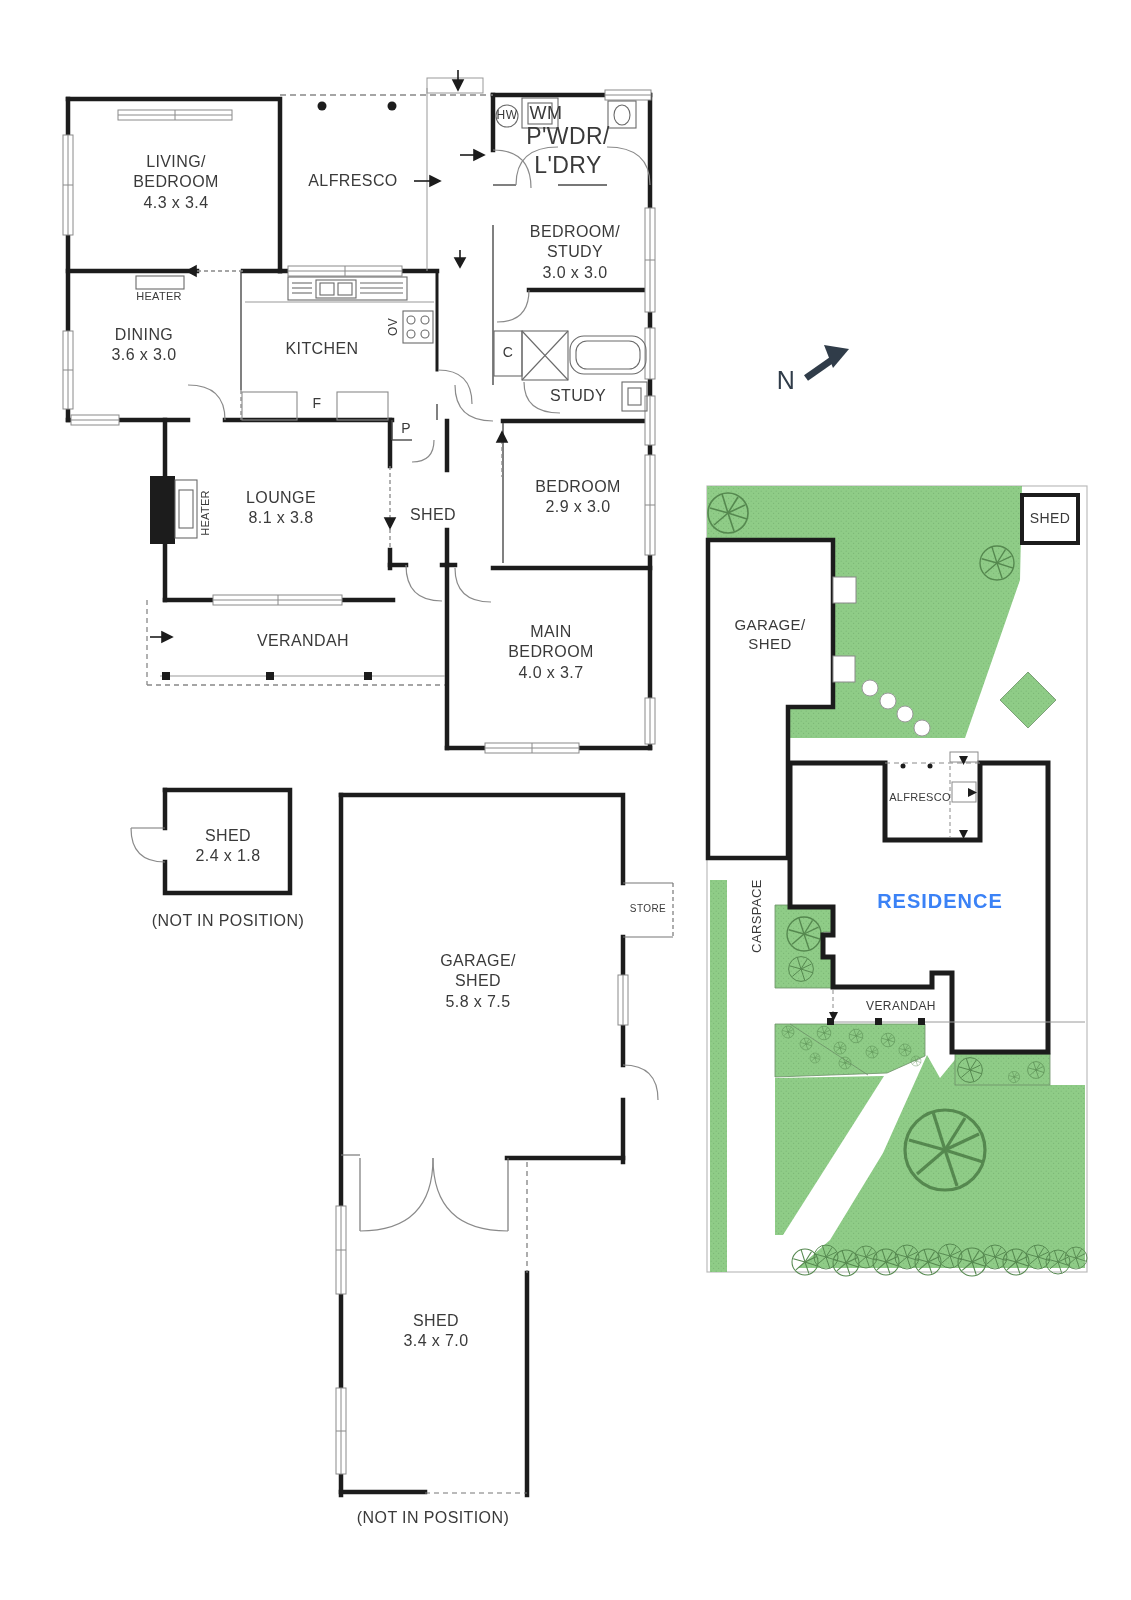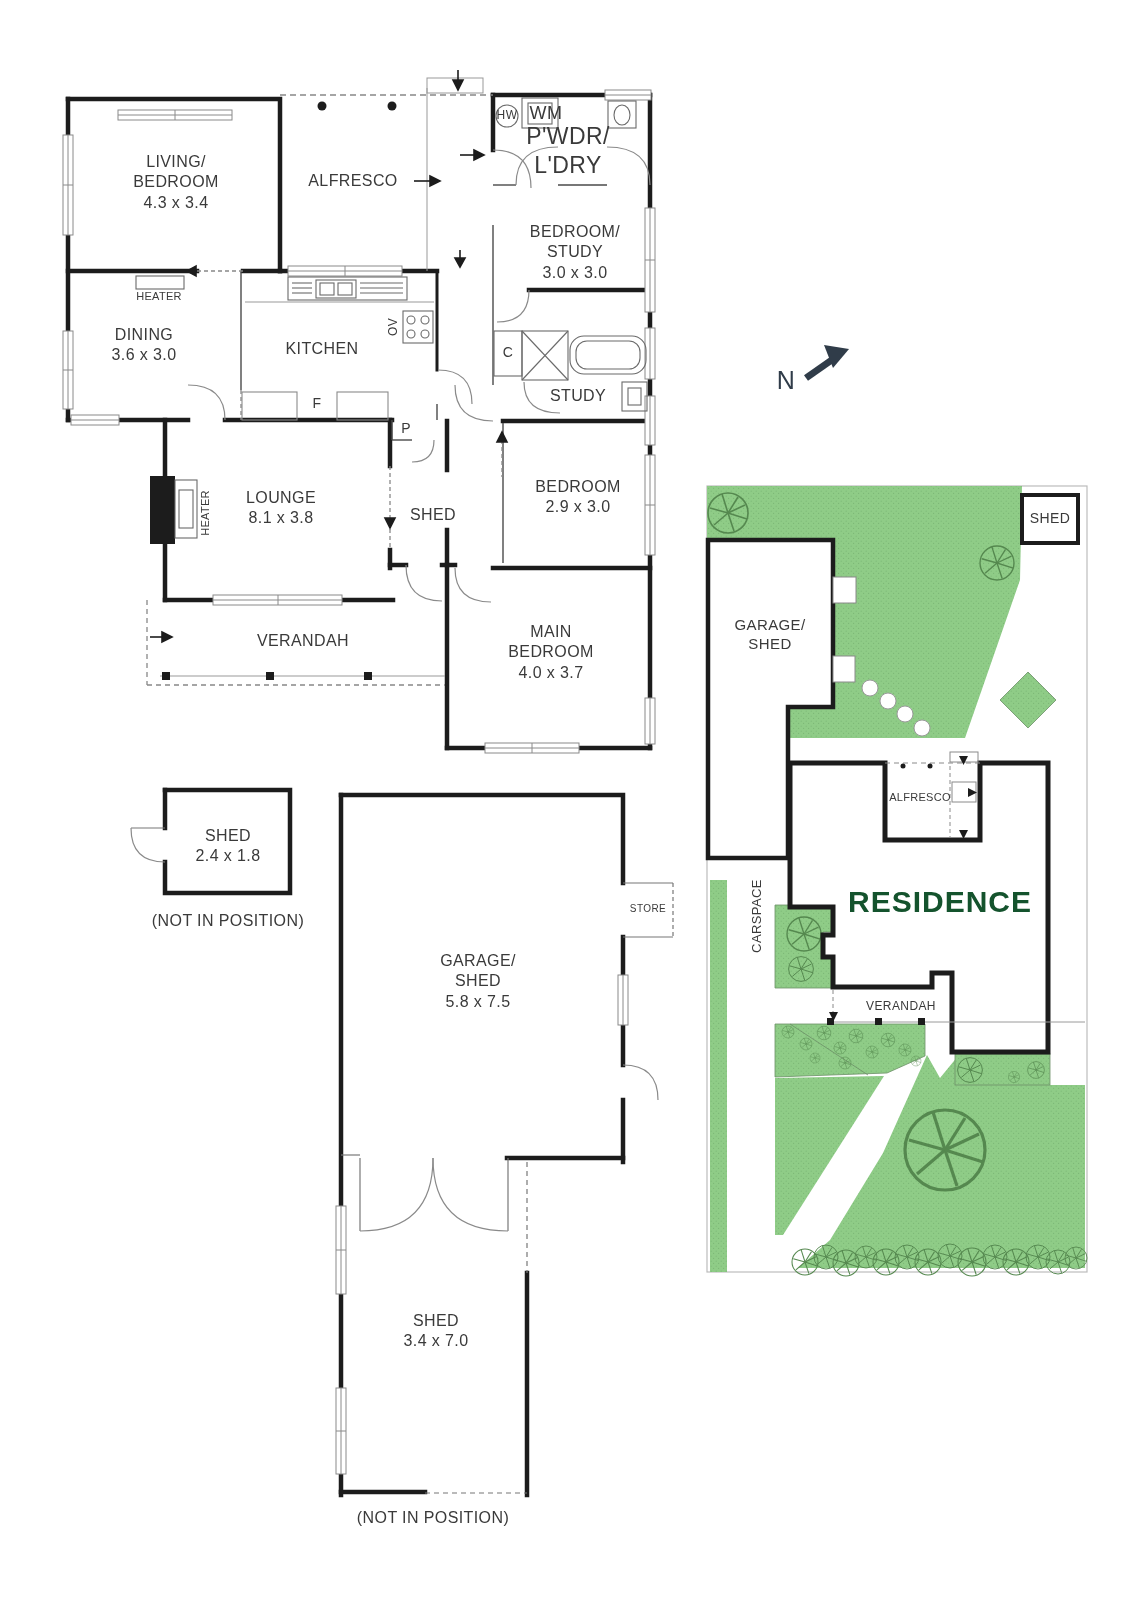--- a/index.html
+++ b/index.html
@@ -430,21 +430,21 @@
 <div class="lbl" style="left:551px;top:653px">MAIN
 BEDROOM
 4.0 x 3.7</div>
 
 <div class="lbl" style="left:786px;top:380px;font-size:25px;color:#303c49">N</div>
 
 <div class="lbl" style="left:1050px;top:519px;font-size:14px">SHED</div>
 <div class="lbl" style="left:770px;top:634px;font-size:15px">GARAGE/
 SHED</div>
 <div class="lbl sm" style="left:920px;top:797px">ALFRESCO</div>
-<div class="lbl bold" style="left:940px;top:902px;font-size:30px;letter-spacing:1px;color:#14532d">RESIDENCE</div>
+<div class="lbl bold" style="left:940px;top:902px;font-size:20px;letter-spacing:1px;color:#3b82f6">RESIDENCE</div>
 <div class="lbl vert" style="left:757px;top:916px;font-size:13px">CARSPACE</div>
 <div class="lbl" style="left:901px;top:1007px;font-size:12px">VERANDAH</div>
 
 <div class="lbl" style="left:228px;top:846px">SHED
 2.4 x 1.8</div>
 <div class="lbl" style="left:228px;top:921px">(NOT IN POSITION)</div>
 <div class="lbl" style="left:478px;top:982px">GARAGE/
 SHED
 5.8 x 7.5</div>
 <div class="lbl" style="left:648px;top:909px;font-size:10px">STORE</div>

